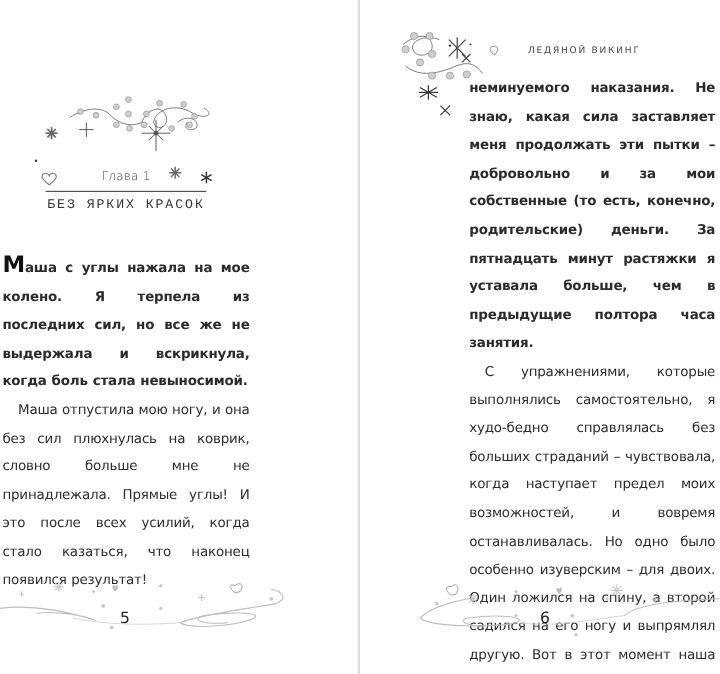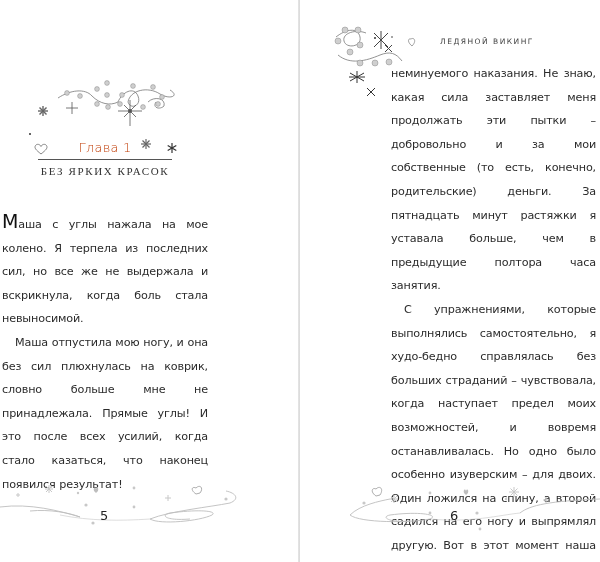--- a/index.html
+++ b/index.html
@@ -41,33 +41,33 @@
     }
     .chapter-block {
       position: absolute;
       left: 38px;
       top: 140px;
       width: 134px;
       text-align: center;
     }
     .chapter-num {
       font-family: "DejaVu Sans", sans-serif;
-      font-size: 13px;
-      color: #c2410c;
+      font-size: 10px;
+      color: #404040;
       letter-spacing: 0.2px;
       line-height: 16px;
       font-weight: 300;
     }
     .chapter-rule {
       height: 1px;
       background: #555;
       margin: 3px 0 4px 0;
     }
     .chapter-title {
-      font-family: Liberation Serif, serif;
+      font-family: Liberation Mono, monospace;
       font-size: 11px;
       letter-spacing: 1.6px;
       color: #333;
       line-height: 14px;
       white-space: nowrap;
     }
 
     .body-text {
       position: absolute;
       font-family: "DejaVu Sans", sans-serif;
@@ -86,21 +86,21 @@
     .body-right {
       left: 91px;
       top: 62px;
       width: 205px;
     }
     .body-text p {
       margin: 0;
       text-indent: 13px;
       text-align-last: left;
     }
-    .body-text p.noindent { text-indent: 0; }
+    .body-text p.noindent { text-indent: 0; font-weight: bold; }
     .dropcap {
       font-size: 19px;
       line-height: 18px;
       color: #111;
     }
     .running-head {
       position: absolute;
       left: 140px;
       top: 37px;
       font-size: 7.5px;

